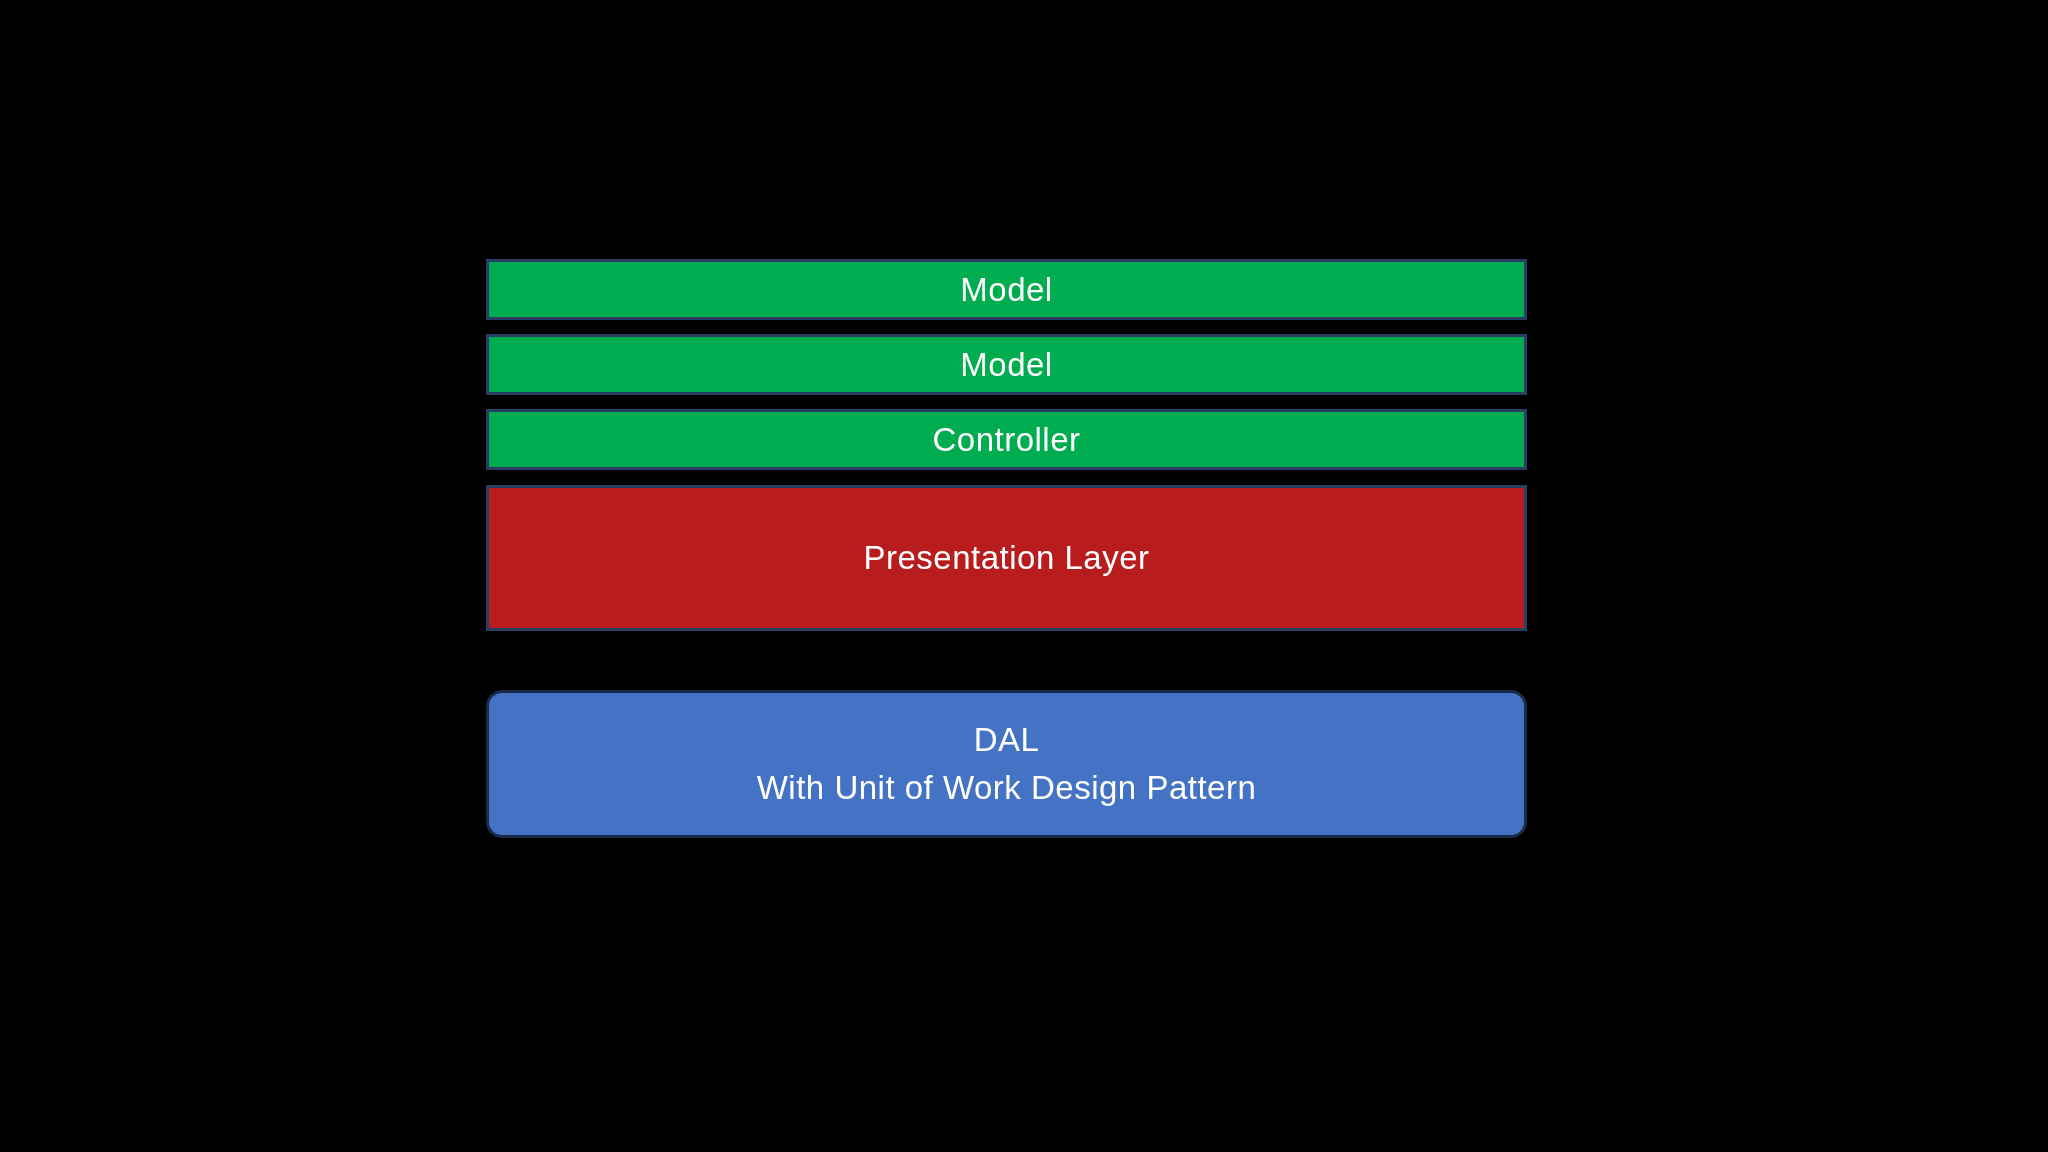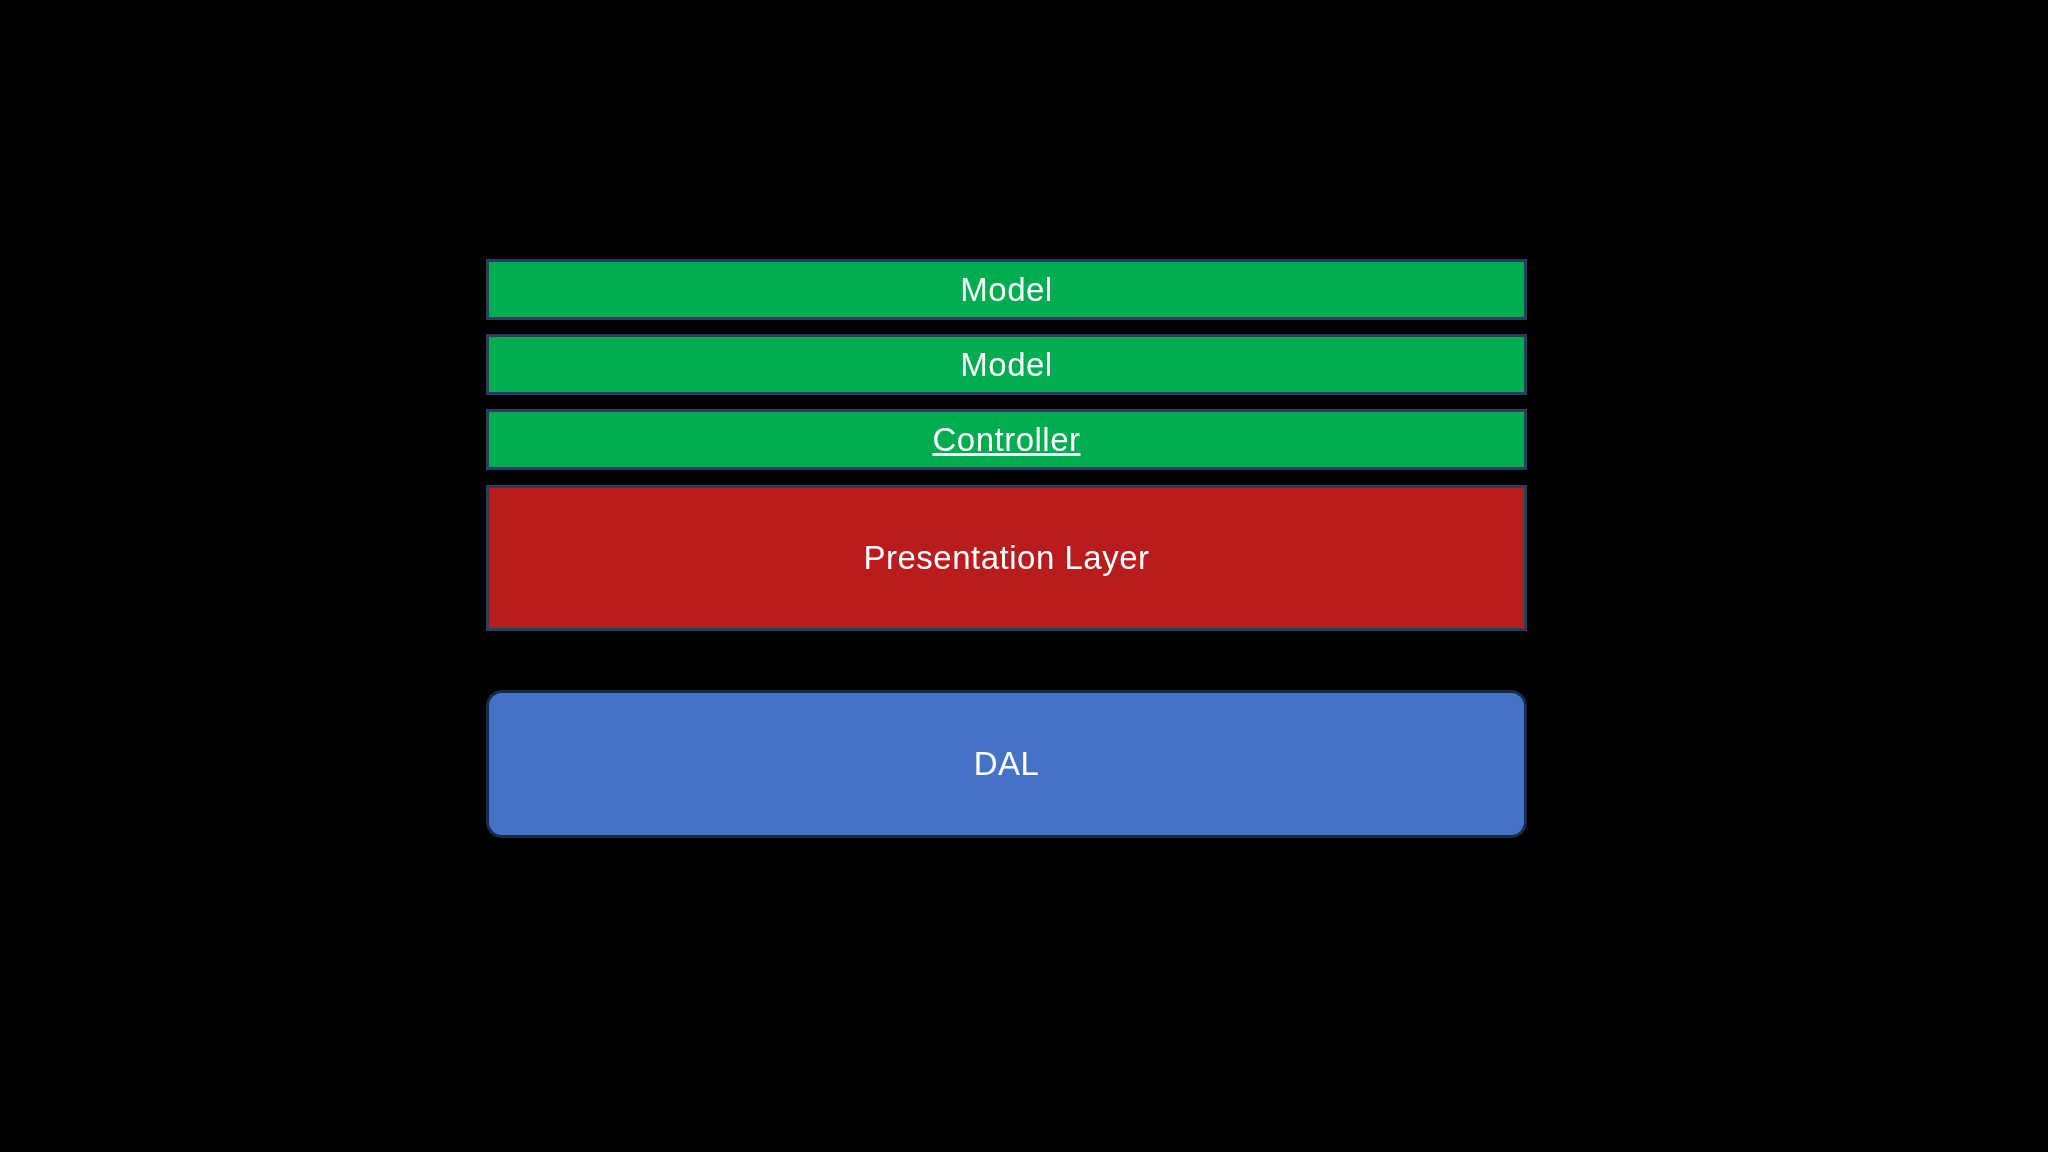--- a/index.html
+++ b/index.html
@@ -50,25 +50,26 @@
 <div class="canvas">
 
   <div class="layer-box layer-model" style="background: rgb(0, 172, 80);">
     <span class="layer-label">Model</span>
   </div>
 
   <div class="layer-box layer-view" style="background: rgb(0, 172, 80);">
     <span class="layer-label">Model</span>
   </div>
 
-  <div class="layer-box layer-controller" style="background: rgb(0, 172, 80); text-decoration: underline;">
+  <div class="layer-box layer-controller" style="background: rgb(0, 172, 80);">
     <span class="layer-label">Controller</span>
   </div>
 
   <div class="layer-box layer-presentation" style="background: #b91c1c;">
     <span class="layer-label">Presentation Layer</span>
   </div>
 
   <div class="layer-box layer-dal" style="background: rgb(68, 114, 196); border-radius: 16px;">
     <span class="layer-label">DAL</span>
+    <span class="layer-label">With Unit of Work Design Pattern</span>
   </div>
 
 </div>
 
 </body></html>

